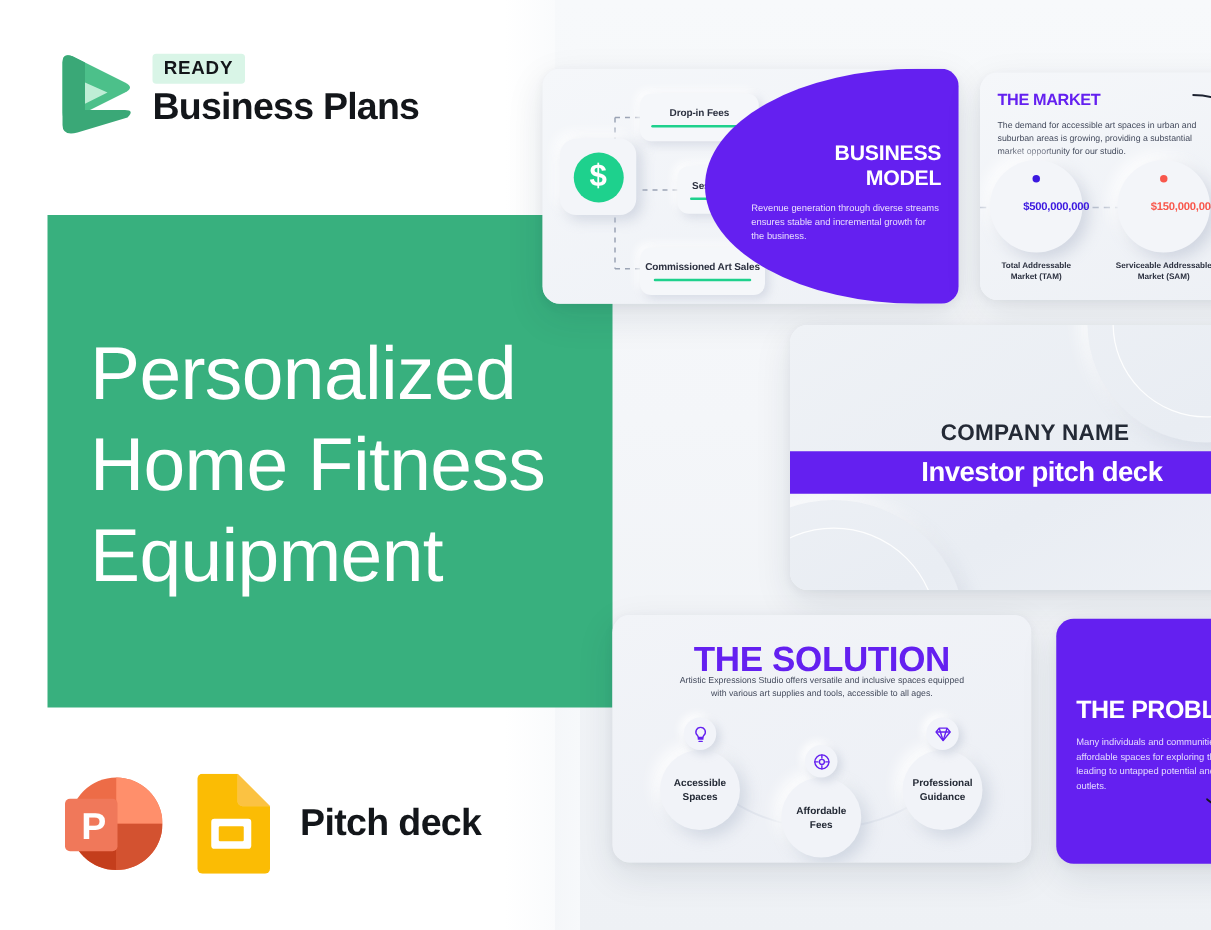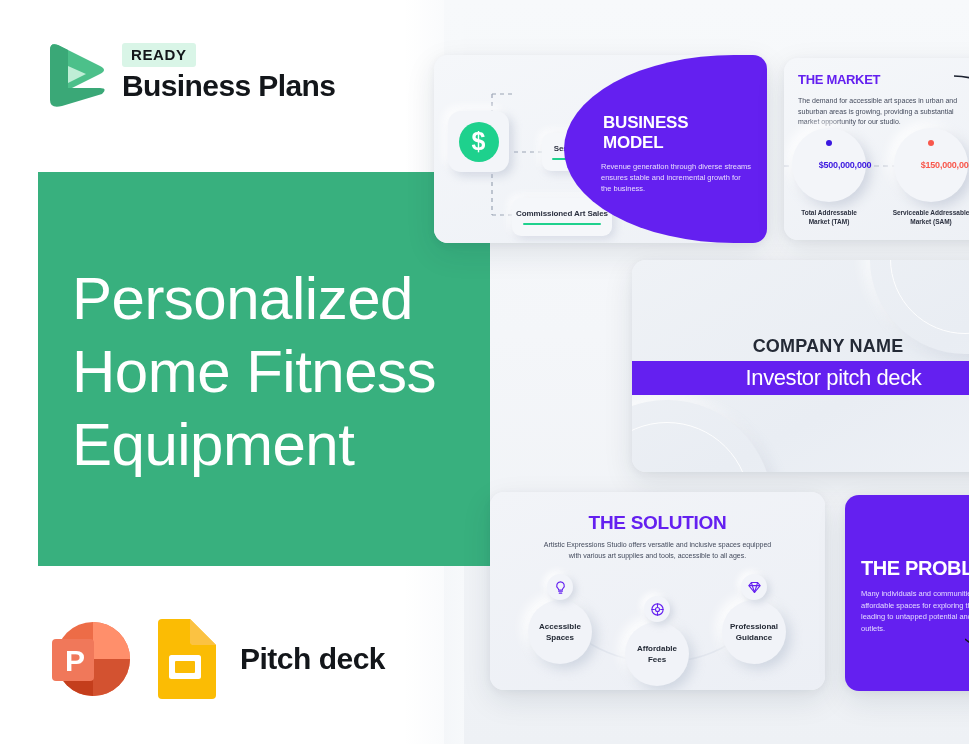--- a/index.html
+++ b/index.html
@@ -94,20 +94,21 @@
   .bm-blob {
     position: absolute; right: 0; top: 0; width: 203px; height: 188px;
     background: #6420f0;
     border-top-left-radius: 170px 94px;
     border-bottom-left-radius: 170px 94px;
   }
   .bm-title {
     position: absolute; right: 14px; top: 58px; width: 150px;
     color: #fff; font-size: 17px; font-weight: 800; line-height: 20px; letter-spacing: -0.2px;
     white-space: pre-line;
+    text-align: right;
   }
   .bm-desc {
     position: absolute; right: 14px; top: 106px; width: 152px;
     color: #e8ddfd; font-size: 7.5px; line-height: 11px;
   }
   .bm-dollar {
     position: absolute; left: 14px; top: 56px; width: 61px; height: 61px;
     border-radius: 13px; background: #f3f5f9;
     box-shadow: 4px 4px 10px rgba(170,180,200,0.45), -4px -4px 10px rgba(255,255,255,0.95);
     display: flex; align-items: center; justify-content: center;
@@ -144,26 +145,26 @@
   .mk-value { font-size:9px; font-weight:800; letter-spacing:-0.2px;margin-left:32px; }
   .mk-caption { position:absolute; width:96px; text-align:center; font-size:6.5px; font-weight:700; line-height:9px; color:#2c3140; }
 
   
   #slide-cover { left: 632px; top: 260px; width: 392px; height: 212px; }
   .cv-bg { position:absolute; inset:0; background:linear-gradient(150deg,#eff2f6 0%,#e9edf3 60%,#eef1f6 100%); }
   .cv-ring { position:absolute; border-radius:50%; border:1px solid rgba(255,255,255,0.9); }
   .cv-ring-shadow { position:absolute; border-radius:50%; box-shadow: 6px 6px 14px rgba(170,180,200,0.30), -6px -6px 14px rgba(255,255,255,0.9); }
   .cv-company { position:absolute; left:0; right:0; top:76px; text-align:center; color:#242a36; font-size:18px; font-weight:800; letter-spacing:0.2px; }
   .cv-band { position:absolute; left:0; right:0; top:101px; height:34px; background:#6420f0; display:flex; align-items:center; justify-content:center; }
-  .cv-band span { color:#fff; font-size:22px; font-weight:400; letter-spacing:-0.4px;margin-left:11px; }
+  .cv-band span { color:#fff; font-size:22px; font-weight:700; letter-spacing:-0.4px;margin-left:11px; }
 
   
   #slide-solution { left: 490px; top: 492px; width: 335px; height: 198px; }
   .sl-bg { position:absolute; inset:0; background:linear-gradient(160deg,#f2f4f8 0%,#eceff5 100%); }
-  .sl-title { position:absolute; left:0; right:0; top:20px; text-align:center; color:#6420f0; font-size:19px; font-weight:800; letter-spacing:-0.3px; }
+  .sl-title { position:absolute; left:0; right:0; top:20px; text-align:center; color:#6420f0; font-size:28px; font-weight:800; letter-spacing:-0.3px; }
   .sl-desc { position:absolute; left:50%; transform:translateX(-50%); top:48px; width:230px; text-align:center; color:#434a5c; font-size:7px; line-height:10.5px; }
   .sl-bubble {
     position:absolute; width:64px; height:64px; border-radius:50%; background:#f1f3f8;
     box-shadow: 5px 5px 12px rgba(168,178,198,0.42), -5px -5px 12px rgba(255,255,255,0.96);
     display:flex; align-items:center; justify-content:center; text-align:center;
   }
   .sl-bubble span { font-size:8px; font-weight:800; color:#242a36; line-height:11px; }
   .sl-badge {
     position:absolute; width:26px; height:26px; border-radius:50%; background:#f2f4f9;
     box-shadow: 3px 3px 7px rgba(168,178,198,0.4), -3px -3px 7px rgba(255,255,255,0.96);
@@ -209,20 +210,24 @@
       <path d="M58 39 L58 160" stroke="#9aa3b4" stroke-width="1.2" stroke-dasharray="4 4" fill="none"></path>
       <path d="M58 39 L80 39" stroke="#9aa3b4" stroke-width="1.2" stroke-dasharray="4 4" fill="none"></path>
       <path d="M58 160 L80 160" stroke="#9aa3b4" stroke-width="1.2" stroke-dasharray="4 4" fill="none"></path>
       <path d="M80 97 L108 97" stroke="#9aa3b4" stroke-width="1.2" stroke-dasharray="4 4" fill="none"></path>
     </svg>
 
     <div class="bm-dollar">
       <div class="bm-dollar-circle">$</div>
     </div>
 
+    <div class="bm-item" id="bm-item-0">
+      <span>Drop-in Fees</span>
+      <i></i>
+    </div>
     <div class="bm-item" id="bm-item-1">
       <span>Session Workshops</span>
       <i></i>
     </div>
     <div class="bm-item" id="bm-item-2">
       <span>Commissioned Art Sales</span>
       <i></i>
     </div>
 
     <div class="bm-blob"></div>

